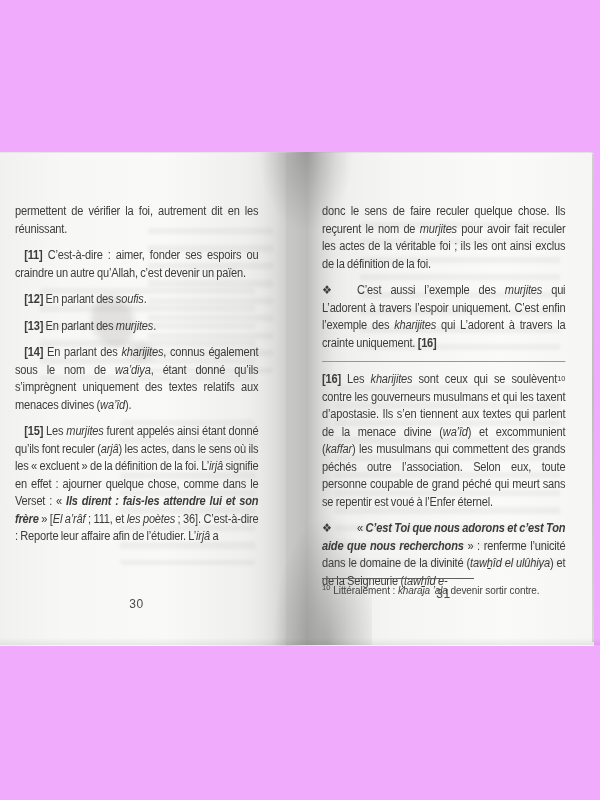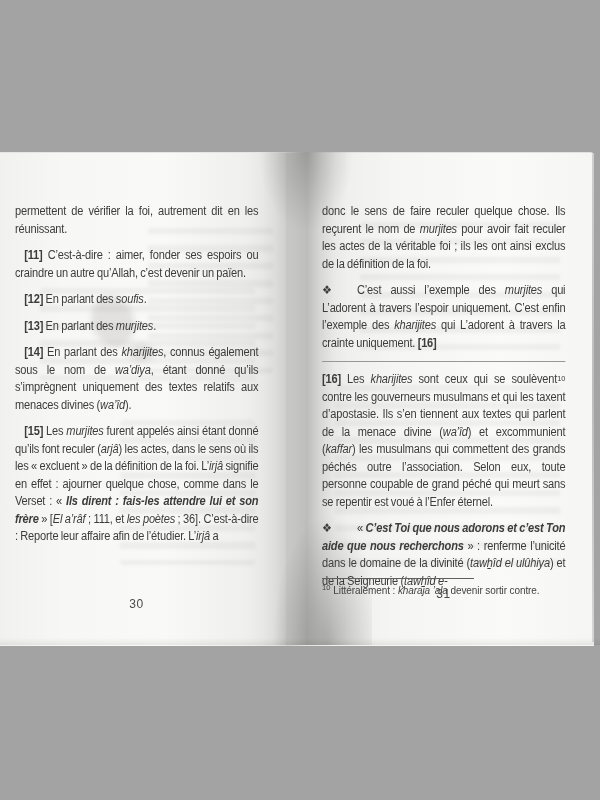--- a/index.html
+++ b/index.html
@@ -1,16 +1,16 @@
 <!DOCTYPE html>
 <html><head>
 <meta charset="utf-8">
 <style>
   html,body{margin:0;padding:0;background:#ffffff;}
-  #stage{position:relative;width:600px;height:800px;background:#a3a3a3;overflow:hidden;
+  #stage{position:relative;width:600px;height:800px;background:#f0abfc;overflow:hidden;
          font-family:"Liberation Sans","DejaVu Sans",sans-serif;}
 
   
   .book{position:absolute;left:0;top:152px;width:600px;height:493px;}
   .page{position:absolute;top:0;height:100%;}
   .page-left{left:0;width:286px;
     background:linear-gradient(to right,#f1f1ef 0%,#f7f7f5 22%,#f9f9f7 58%,#efefed 86%,#e3e3e1 96%,#d8d8d6 100%);
     border-top:1px solid #e6e6e4;}
   .page-right{left:286px;width:308px;
     background:linear-gradient(to right,#cfcfcd 0%,#e2e2e0 6%,#eeeeec 15%,#f5f5f3 35%,#fafaf8 70%,#f5f5f3 100%);

